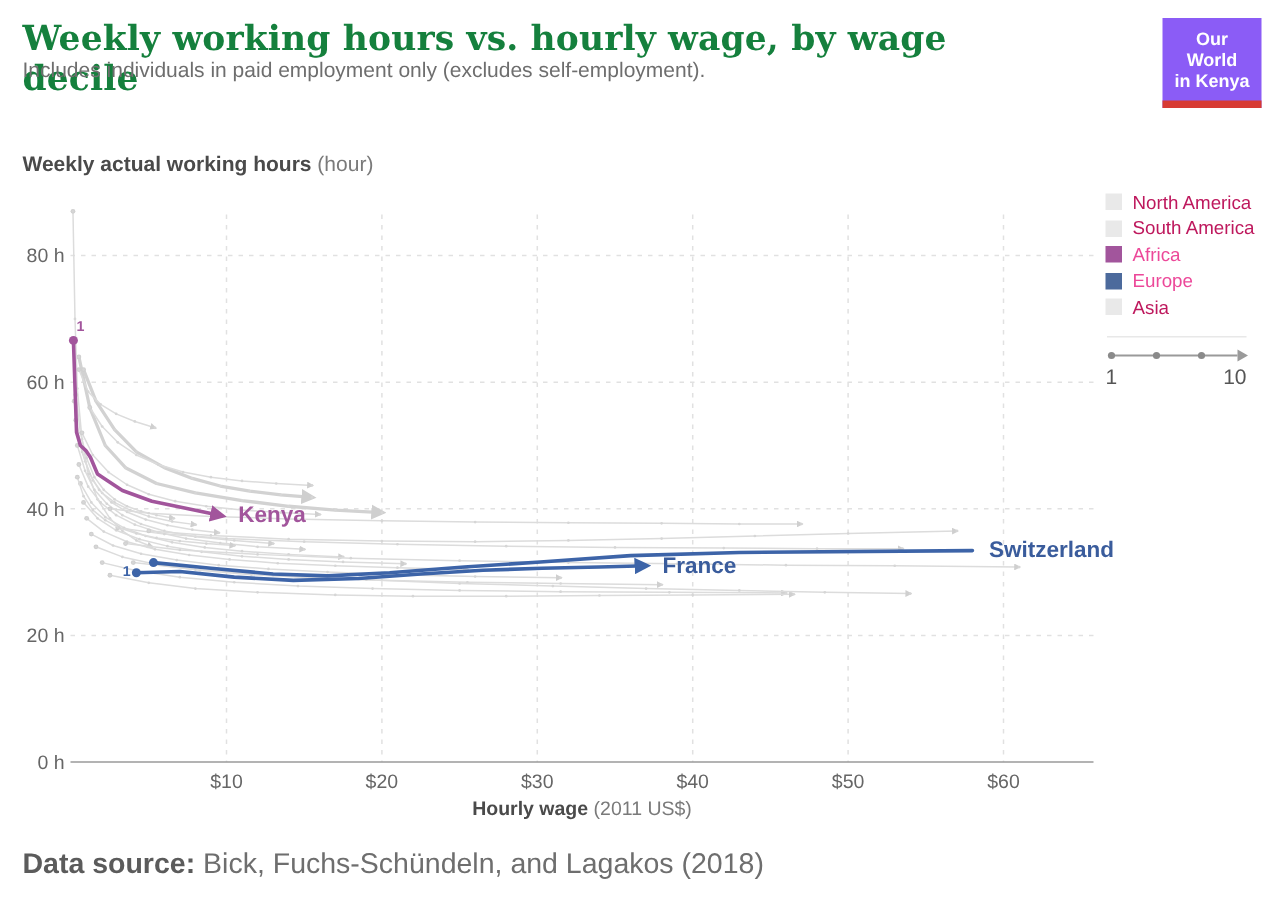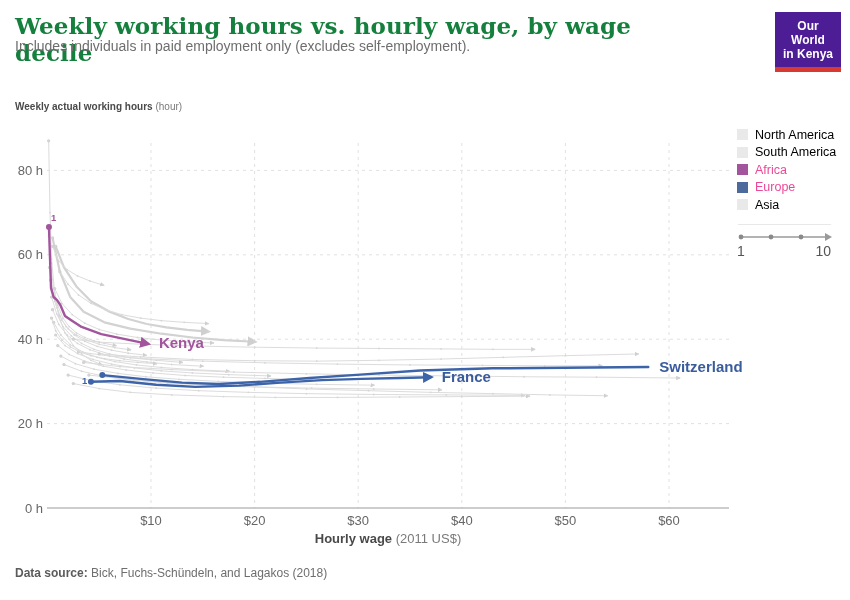--- a/index.html
+++ b/index.html
@@ -7,60 +7,60 @@
   .frame{position:relative;width:850px;height:600px;background:#fff;overflow:hidden;}
 
   .title{position:absolute;left:15px;top:12px;margin:0;width:700px;
          font-family:"DejaVu Serif",serif;font-weight:700;font-size:23px;color:#15803d;letter-spacing:.1px;}
   .subtitle{position:absolute;left:15px;top:37px;font-size:14px;line-height:18px;color:#6e6e6e;}
 
   .logo{position:absolute;left:775px;top:12px;width:54px;background:#1d3d63;color:#fff;
         text-align:center;font-size:12px;font-weight:700;line-height:14px;padding:7px 6px 6px 6px;
         border-bottom:5px solid #d73a33;cursor:pointer;}
 
-  .y-axis-title{position:absolute;left:15px;top:101px;font-size:10px;color:#444;}
+  .y-axis-title{position:absolute;left:15px;top:101px;font-size:14px;color:#444;}
   .y-axis-title .t{font-weight:700;color:#4a4a4a;}
   .y-axis-title .u{font-weight:400;color:#7a7a7a;}
 
   svg#plot{position:absolute;left:0;top:118px;}
 
   .legend{position:absolute;left:737px;top:126px;width:110px;}
   .leg-row{display:flex;align-items:center;height:17.5px;cursor:pointer;}
   .leg-swatch{width:11px;height:11px;margin-right:7px;flex:0 0 11px;}
   .leg-label{font-size:12.5px;white-space:nowrap;}
-  .leg-row.inactive .leg-label{color:#000000;}
+  .leg-row.inactive .leg-label{color:#be185d;}
   .leg-row.active .leg-label{color:#ec4899;}
 
   .legend-divider{position:absolute;left:738px;top:224px;width:93px;border-top:1px solid #e8e8e8;}
   .slider{position:absolute;left:736px;top:230px;width:100px;cursor:pointer;}
   .slider-labels{position:absolute;left:737px;top:243px;width:94px;display:flex;
                  justify-content:space-between;font-size:14px;color:#555;}
 
   .footer{position:absolute;left:15px;right:15px;top:566px;display:flex;
-          justify-content:space-between;font-size:12px;color:#6e6e6e;}
+          justify-content:space-between;font-size:19px;color:#6e6e6e;}
   .footer .src-label{font-weight:700;color:#5b5b5b;}
 
   text{font-family:"Liberation Sans",sans-serif;}
   .tick-y,.tick-x{font-size:13px;fill:#666;}
   .series-label{font-size:15px;font-weight:700;}
   .decile1{font-size:9.5px;font-weight:700;}
   .xaxis-title-b{font-size:13px;font-weight:700;fill:#4a4a4a;}
   .xaxis-title-u{font-size:13px;fill:#7a7a7a;}
 </style>
 </head>
 <body>
 
 <div class="frame">
 
   <h1 class="title">Weekly working hours vs. hourly wage, by wage decile</h1>
   <div class="subtitle">
     <div>Includes individuals in paid employment only (excludes self-employment).</div>
   </div>
 
-  <div class="logo" style="background: #4c1d95; border-bottom-color: rgb(215, 58, 51);">
+  <div class="logo" style="background: #8b5cf6; border-bottom-color: rgb(215, 58, 51);">
     <div>Our World</div>
     <div>in Kenya</div>
   </div>
 
   <div class="y-axis-title">
     <span class="t">Weekly actual working hours</span>
     <span class="u">(hour)</span>
   </div>
 
   <svg id="plot" width="760" height="445">

